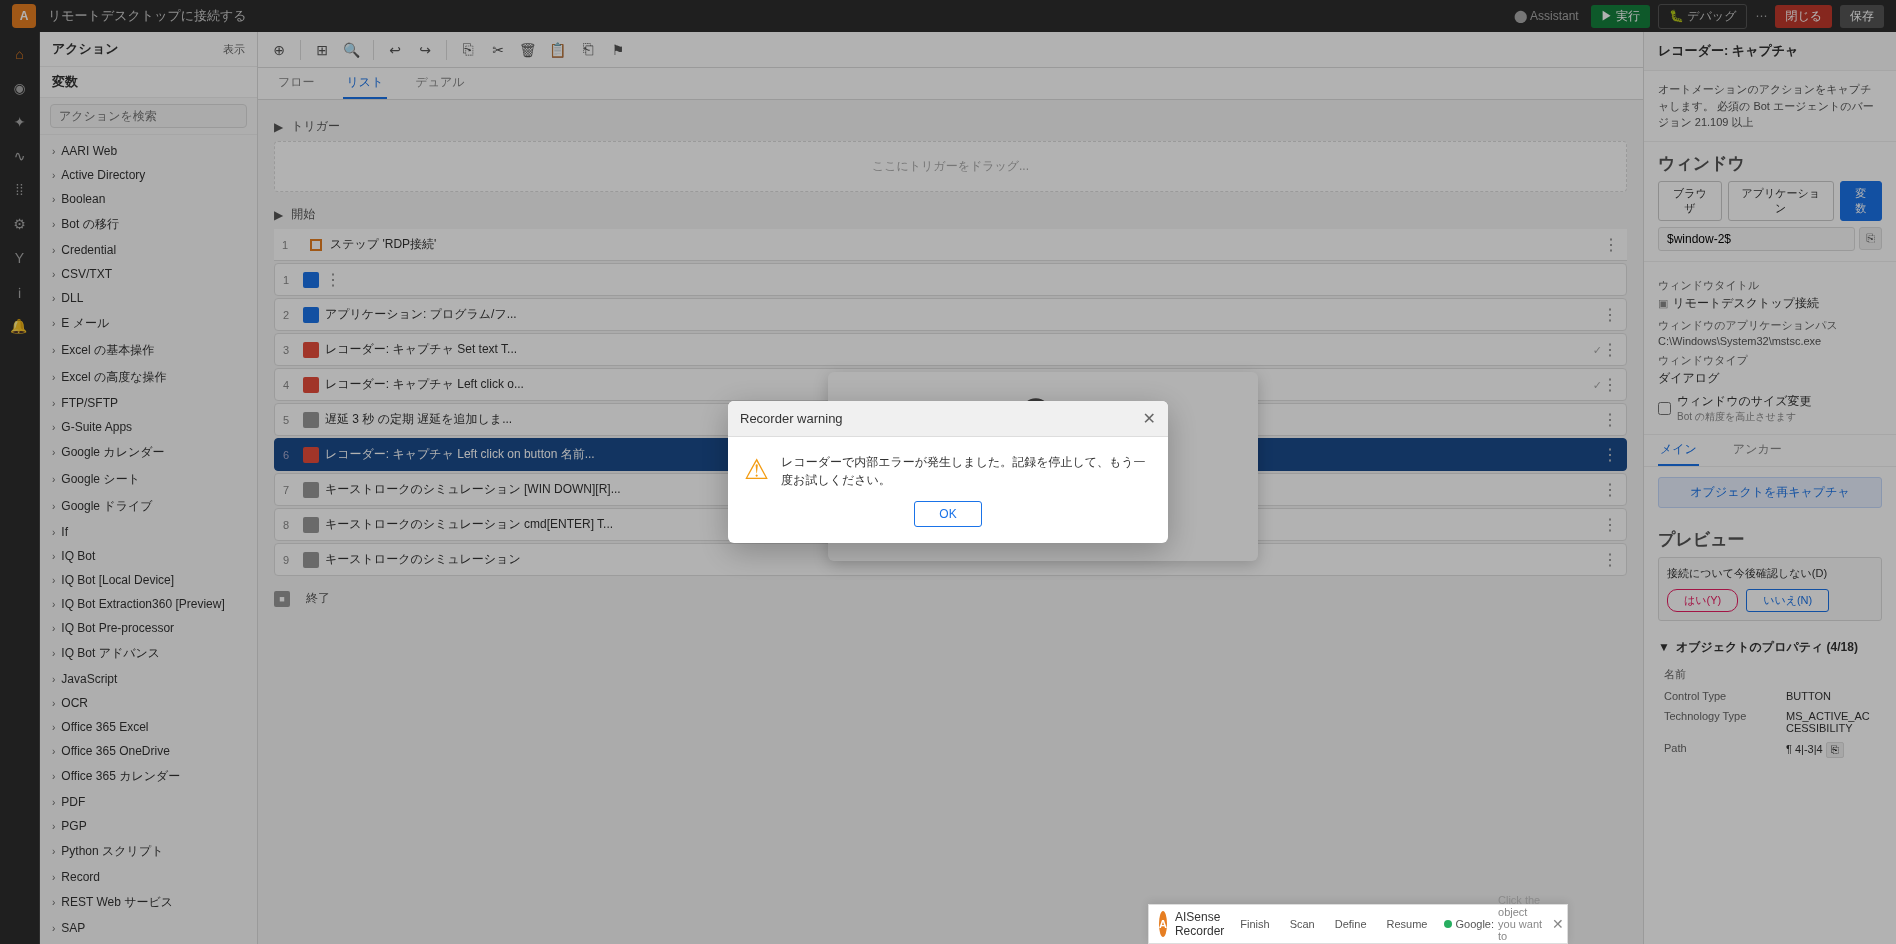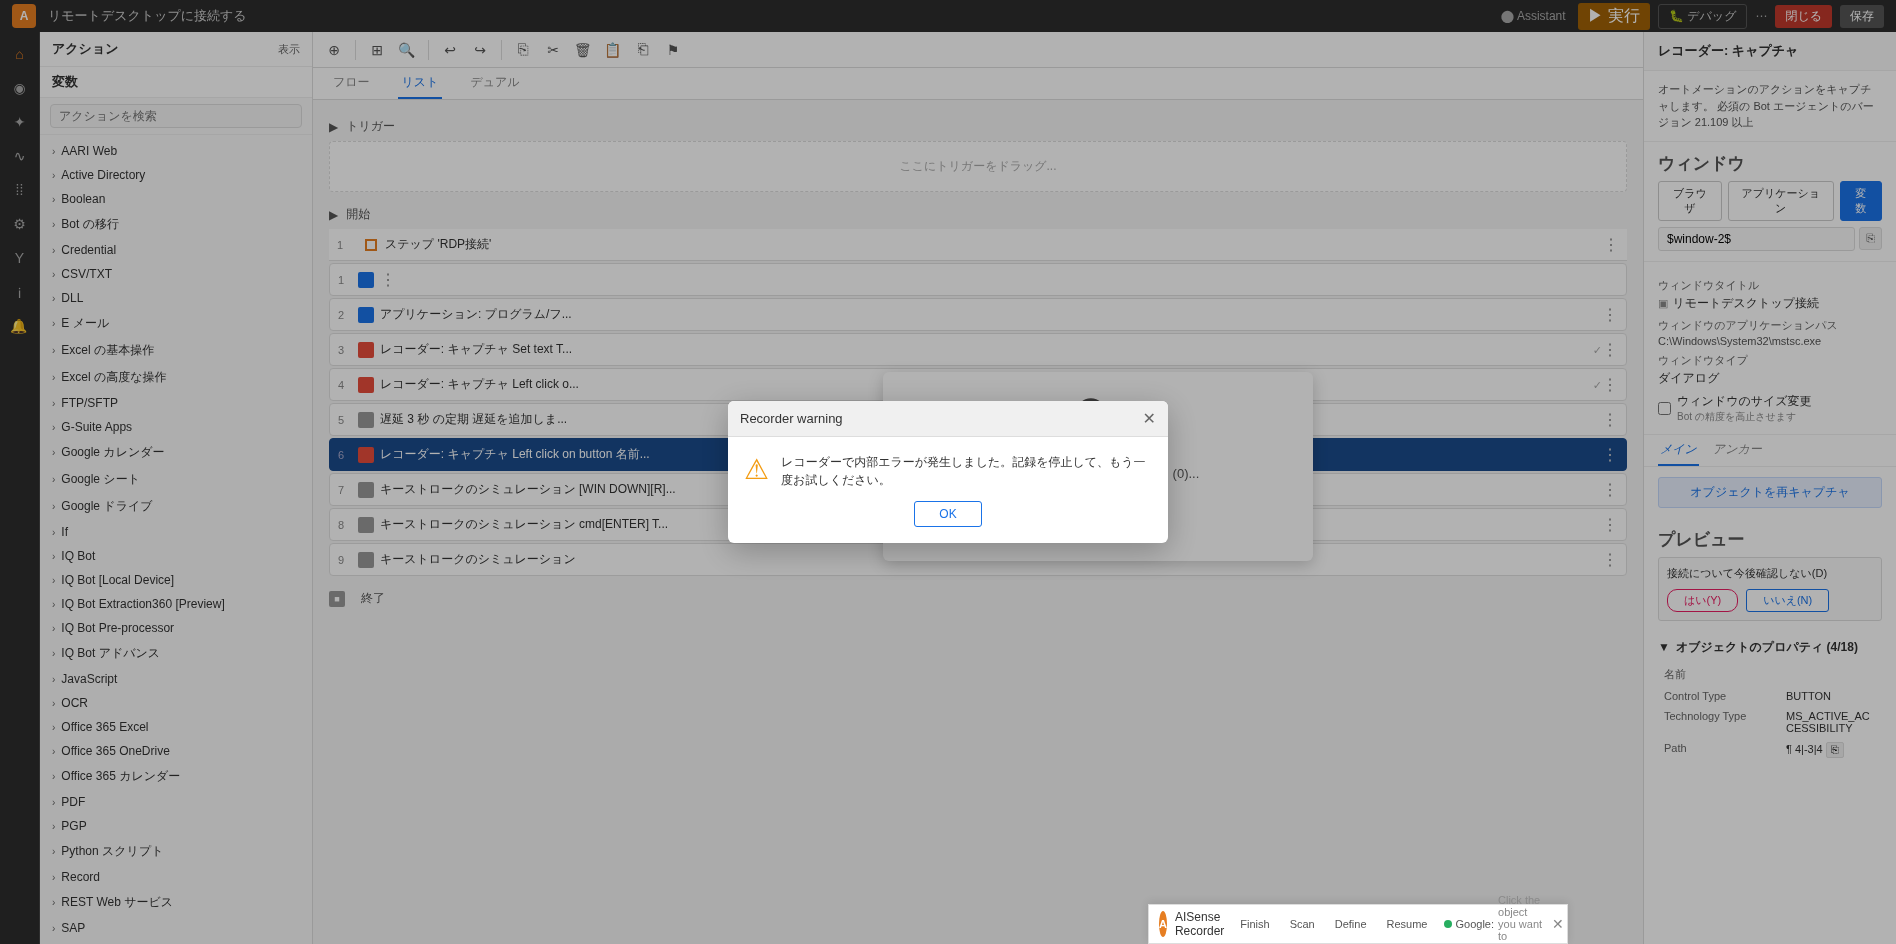--- a/index.html
+++ b/index.html
@@ -18,21 +18,21 @@
     }
     .top-bar .app-icon {
       width: 24px; height: 24px;
       background: #e67e22;
       border-radius: 4px;
       display: flex; align-items: center; justify-content: center;
       color: #fff; font-weight: bold; font-size: 12px;
     }
     .top-bar .title { flex: 1; font-size: 13px; color: #ccc; }
     .top-bar .top-actions { display: flex; gap: 8px; align-items: center; }
-    .top-bar .btn-run { background: #a16207; color: #fff; padding: 3px 10px; border: none; border-radius: 3px; cursor: pointer; font-size: 16px; }
+    .top-bar .btn-run { background: #15803d; color: #fff; padding: 3px 10px; border: none; border-radius: 3px; cursor: pointer; font-size: 12px; }
     .top-bar .btn-debug { background: transparent; color: #ccc; padding: 3px 10px; border: 1px solid #555; border-radius: 3px; cursor: pointer; font-size: 12px; }
     .top-bar .btn-close { background: #c0392b; color: #fff; padding: 3px 10px; border: none; border-radius: 3px; cursor: pointer; font-size: 12px; }
     .top-bar .btn-save { background: #555; color: #fff; padding: 3px 10px; border: none; border-radius: 3px; cursor: pointer; font-size: 12px; }
 
     
     .main-layout {
       display: flex;
       height: calc(944px - 32px);
     }
 
@@ -54,21 +54,21 @@
       border-radius: 4px;
       color: #aaa;
       cursor: pointer;
       display: flex; align-items: center; justify-content: center;
       font-size: 14px;
     }
     .icon-sidebar .icon-btn.active { color: #e67e22; }
 
     
     .actions-panel {
-      width: 273px;
+      width: 218px;
       background: #fafafa;
       border-right: 1px solid #ddd;
       display: flex;
       flex-direction: column;
     }
     .actions-header {
       display: flex;
       align-items: center;
       justify-content: space-between;
       padding: 8px 12px;
@@ -285,21 +285,21 @@
       padding: 4px 6px;
       background: #f0f0f0;
       border: 1px solid #ddd;
       border-radius: 3px;
       cursor: pointer;
       font-size: 11px;
       color: #555;
     }
     .label { font-size: 11px; color: #666; margin-top: 6px; margin-bottom: 2px; }
     .checkbox-row { display: flex; align-items: center; gap: 6px; font-size: 12px; margin-top: 6px; }
-    .tabs-row { display: flex; gap: 12px; border-bottom: 1px solid #eee; padding: 0 14px; font-style: italic; }
+    .tabs-row { display: flex; gap: 32px; border-bottom: 1px solid #eee; padding: 0 14px; }
     .tab-small {
       padding: 6px 2px;
       font-size: 12px;
       color: #888;
       cursor: pointer;
       border-bottom: 2px solid transparent;
     }
     .tab-small.active { color: #1a73e8; border-bottom-color: #1a73e8; }
     .recapture-btn {
       width: 100%;

